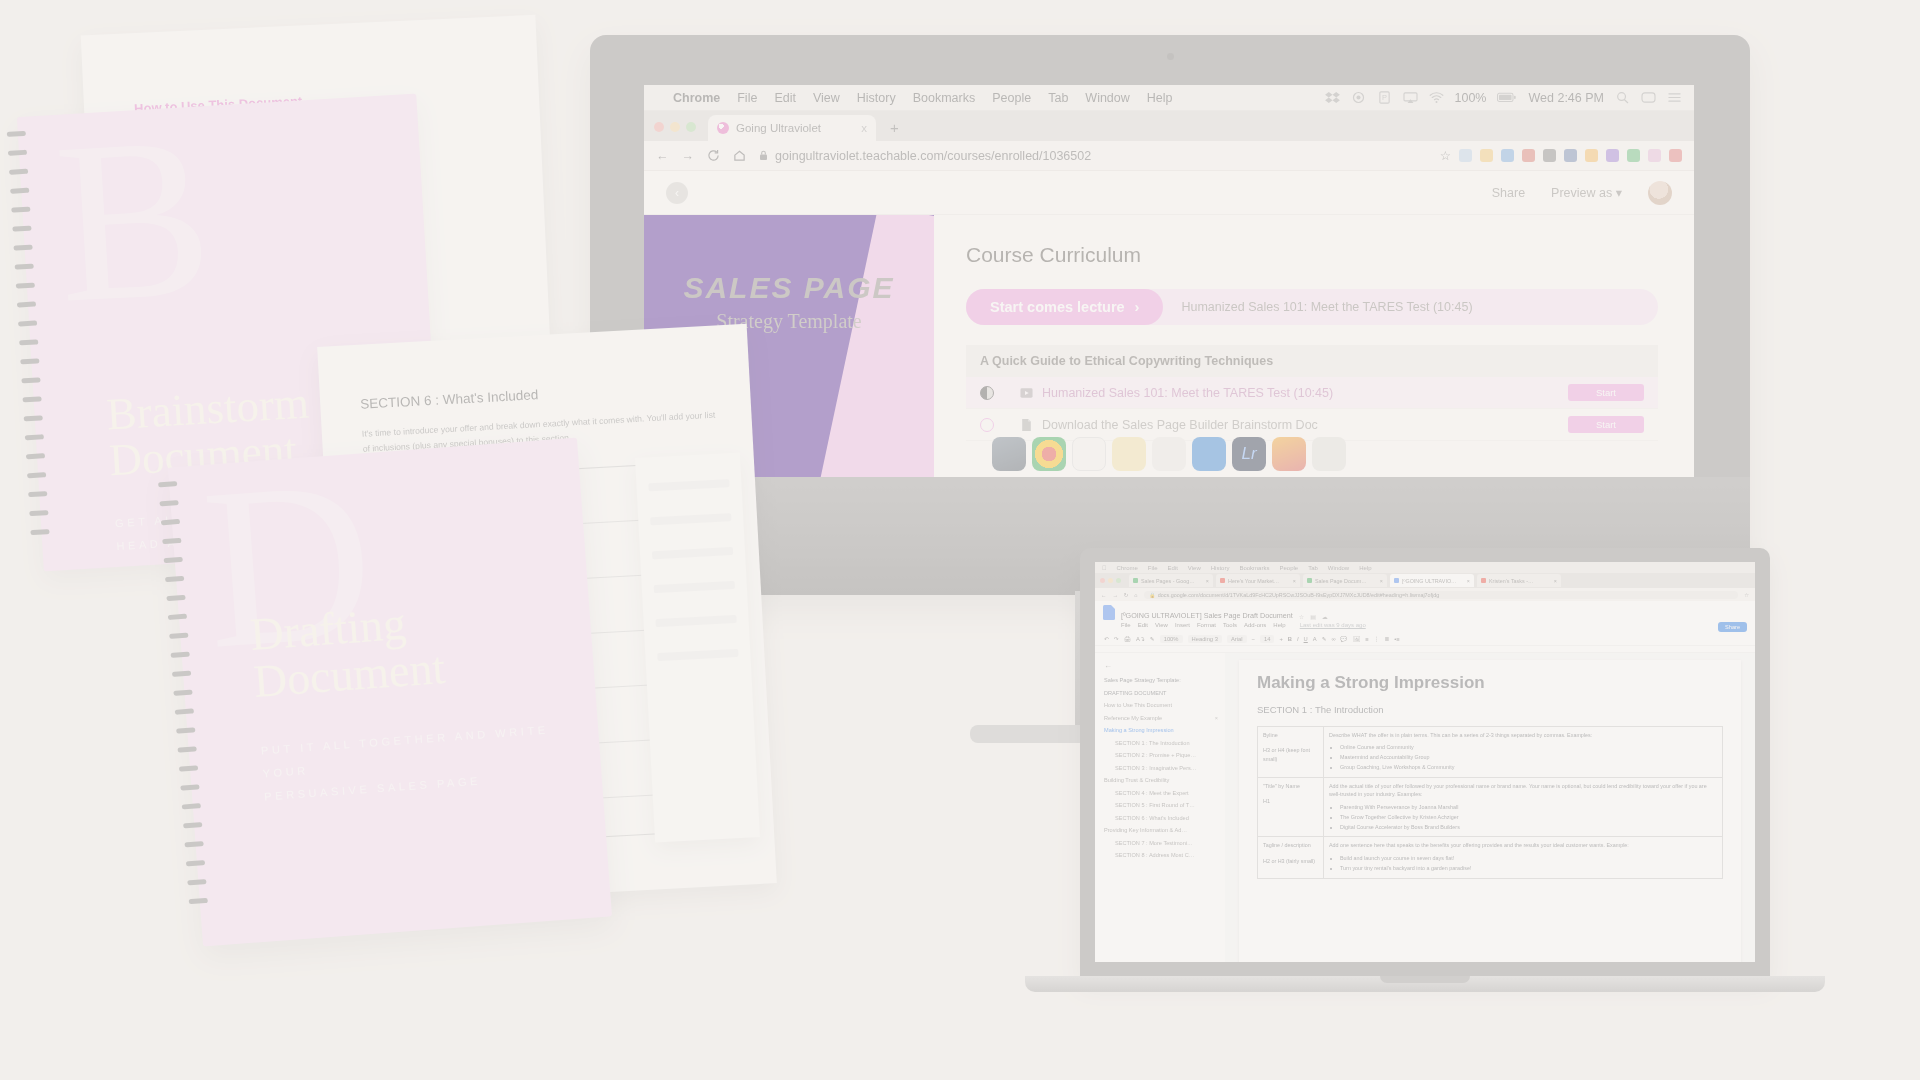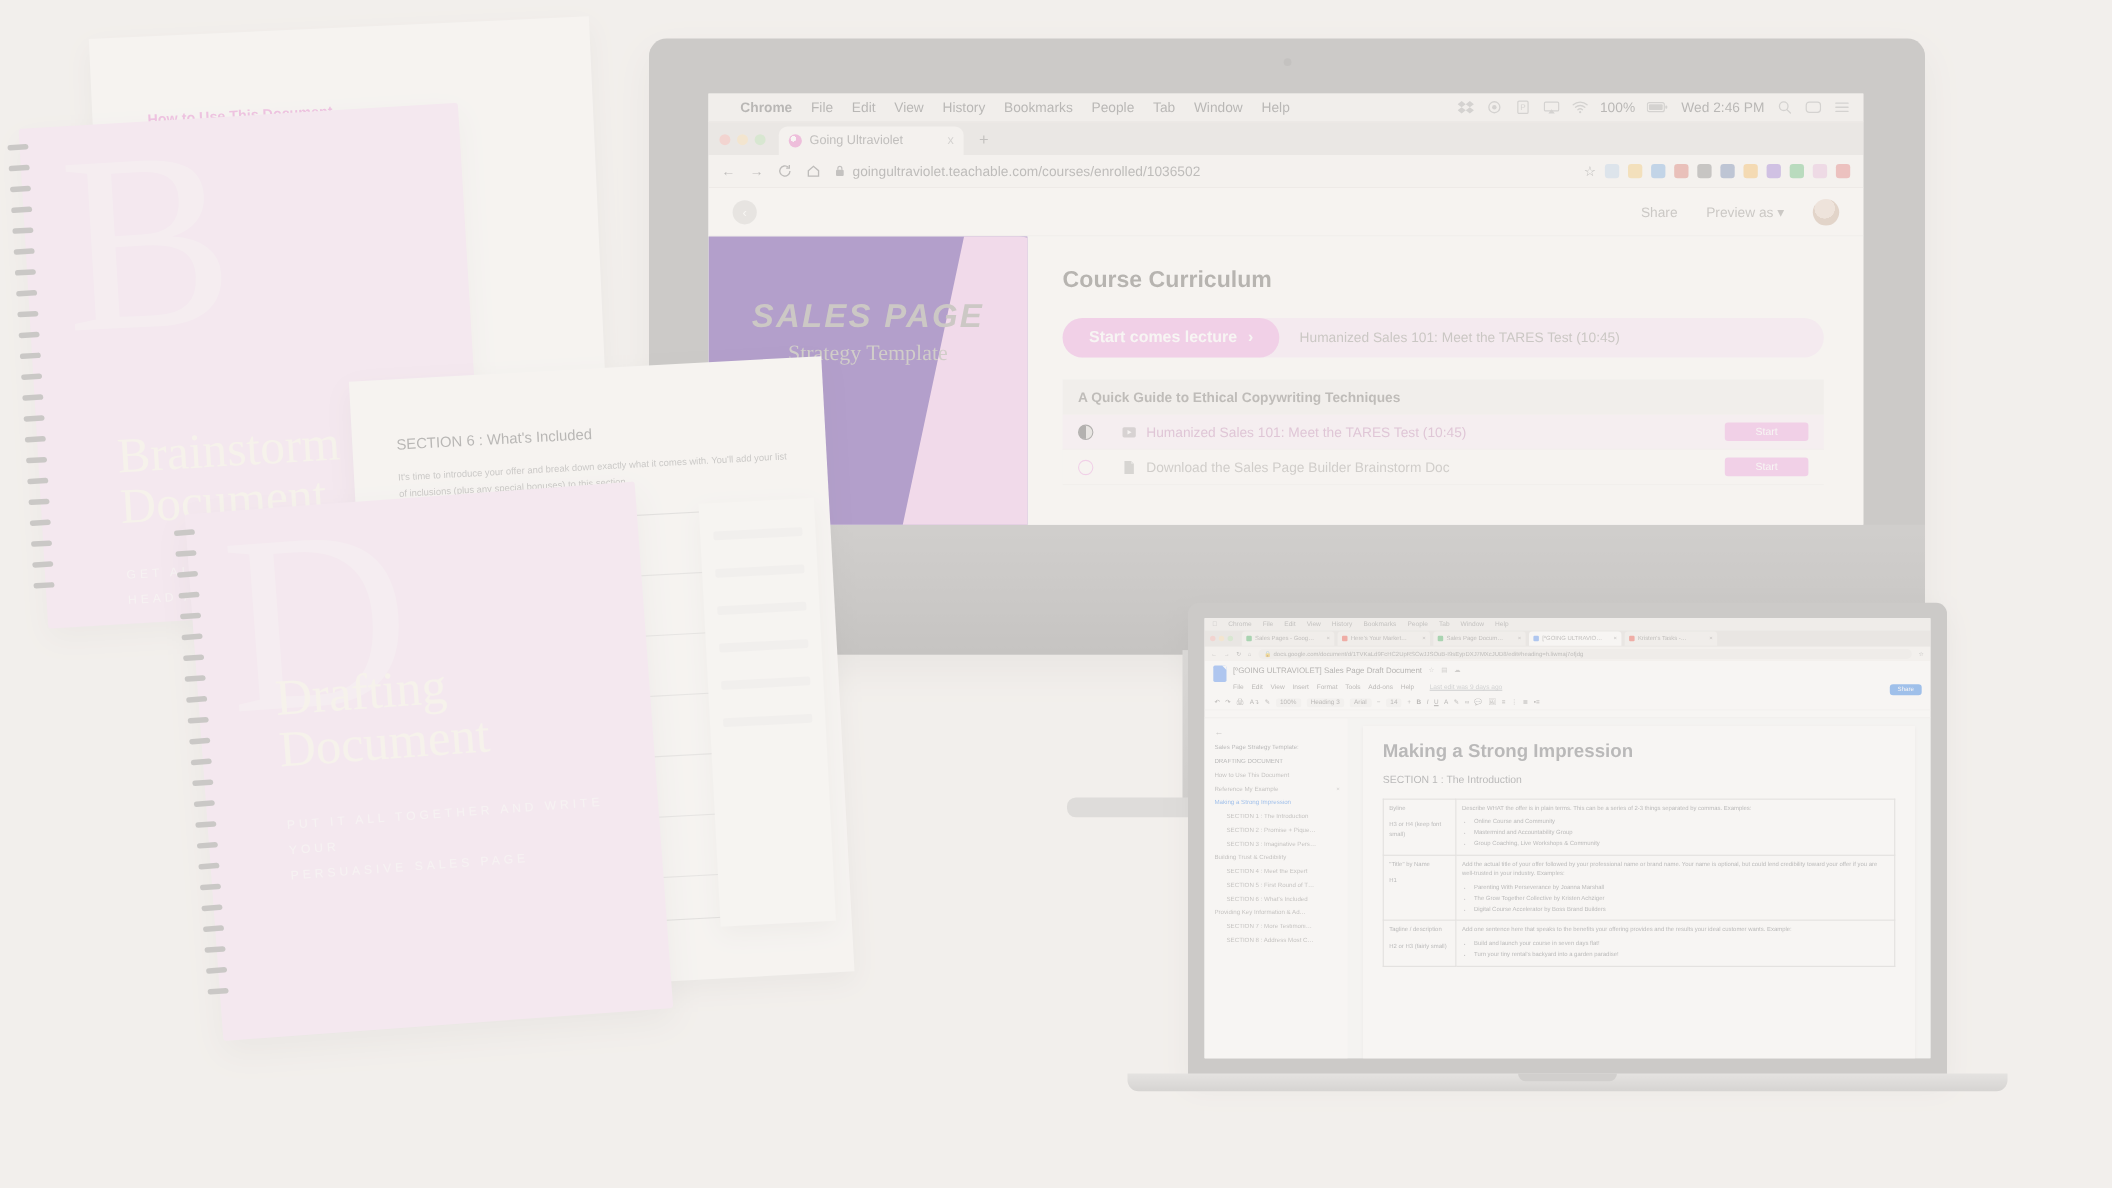--- a/index.html
+++ b/index.html
@@ -73,21 +73,21 @@
   .promo { width:290px; background:#4c1d95; position:relative; overflow:hidden; flex-shrink:0; }
   .promo .wedge { position:absolute; right:-46px; top:0; width:150px; height:130%;
     background:#f0b9e6; transform:rotate(12deg); }
   .promo .ptitle { position:relative; text-align:center; padding-top:56px;
     font-family:"Liberation Sans", sans-serif; font-weight:bold; font-style:italic;
     font-size:30px; letter-spacing:2px; color:#8e8a86; }
   .promo .psub { position:relative; text-align:center; font-family:"Liberation Serif", serif;
     font-size:20px; color:#9b9792; margin-top:5px; }
 
   .curric { flex:1; padding:28px 36px 0 32px; background:#fbfaf8; overflow:hidden; }
-  .curric h1 { margin:0 0 22px 0; font-size:21px; color:#575450; font-weight:bold; }
+  .curric h1 { margin:0 0 22px 0; font-size:21px; color:#575450; font-weight:normal; }
   .nextbar { background:#f7e2f3; border-radius:22px; height:36px; display:flex; align-items:center;
     margin-bottom:20px; }
   .nextbtn { background:#ee9fe0; color:#fff; border:none; border-radius:22px; height:36px;
     padding:0 24px; font-size:14.5px; font-weight:bold; display:flex; align-items:center; gap:10px;
     font-family:inherit; }
   .nextbar .lect { font-size:12.5px; color:#8a8783; padding-left:18px; }
 
   .sec-head { background:#efedea; padding:9px 14px; font-size:12.5px; font-weight:bold; color:#6d6a66;
     margin-top:10px; }
   .lec { display:flex; align-items:center; height:32px; padding:0 14px; font-size:12.5px;
@@ -124,21 +124,21 @@
   .mb-dots i{width:5px;height:5px;border-radius:50%;display:block}
   .mb-tab { height:13px; background:#ece9e6; border-radius:3px 3px 0 0; display:flex; align-items:center;
     gap:3px; padding:0 4px; font-size:5.4px; color:#6f6f6f; width:84px; overflow:hidden; white-space:nowrap;}
   .mb-tab.on { background:#fff; }
   .mb-tab .tf{width:5px;height:5px;border-radius:1px;flex:0 0 auto}
   .mb-omni { height:13px; background:#f4f2f0; display:flex; align-items:center; gap:6px; padding:0 6px;
     font-size:5.4px; color:#6a6a6a; }
   .mb-omni .pill{flex:1;background:#e9e7e4;border-radius:7px;padding:1px 6px;overflow:hidden;white-space:nowrap}
 
   
-  .gd-title { display:flex; align-items:flex-start; gap:6px; padding:4px 8px 0 8px; background:#fff; }
+  .gd-title { display:flex; align-items:flex-end; gap:6px; padding:4px 8px 0 8px; background:#fff; }
   .gd-logo { width:12px; height:15px; background:#4285f4; border-radius:1.5px; flex:0 0 auto; position:relative;}
   .gd-logo:after{content:"";position:absolute;right:0;top:0;border-width:0 4px 4px 0;border-style:solid;border-color:transparent #fff transparent transparent;}
   .gd-name { font-size:7.2px; color:#4f4f4f; }
   .gd-star { font-size:6px; color:#9a9a9a; }
   .gd-menus { display:flex; gap:7px; padding:2px 0 0 26px; font-size:6px; color:#5f5f5f; background:#fff;}
   .gd-menus .edt { color:#9aa0a6; margin-left:7px; text-decoration:underline; }
   .gd-share { margin-left:auto; margin-right:8px; background:#1a73e8; color:#fff; border-radius:3px;
     font-size:5.6px; padding:2px 7px; }
   .gd-toolbar { height:14px; background:#fff; display:flex; align-items:center; gap:5px;
     padding:0 9px; font-size:5.8px; color:#5f5f5f; border-bottom:1px solid #eee; }
@@ -371,20 +371,31 @@
                     <path d="M8 0v3h3" fill="#bdbdbd"></path>
                   </svg>
                 </span>
                 <span>Download the Sales Page Builder Brainstorm Doc</span>
                 <span class="startbtn">Start</span>
               </div>
             </div>
         </div>
       </div>
 
+      <div class="dock">
+        <i class="app" style="background:linear-gradient(160deg,#6f7f8f,#4a5561)"></i>
+        <i class="app" style="background:radial-gradient(circle at 50% 50%,#e8453c 0 30%,#fbbc05 31% 58%,#34a853 59% 100%)"></i>
+        <i class="app" style="background:#f6f4f2;border:1px solid #ddd"></i>
+        <i class="app" style="background:#f3e3a6"></i>
+        <i class="app" style="background:#eceae7"></i>
+        <i class="app" style="background:#2b7fd4"></i>
+        <i class="app" style="background:#1f2a44;color:#7fb3ff;font-size:17px;display:flex;align-items:center;justify-content:center">Lr</i>
+        <i class="app" style="background:linear-gradient(160deg,#f4a623,#d9534f)"></i>
+        <i class="app" style="background:#e3e1de"></i>
+      </div>
 
     </div>
     <div class="stand"></div>
     <div class="foot"></div>
   </div>
 
   <div class="abs" id="mbp">
     <div class="lid"></div>
     <div class="scr">
 

